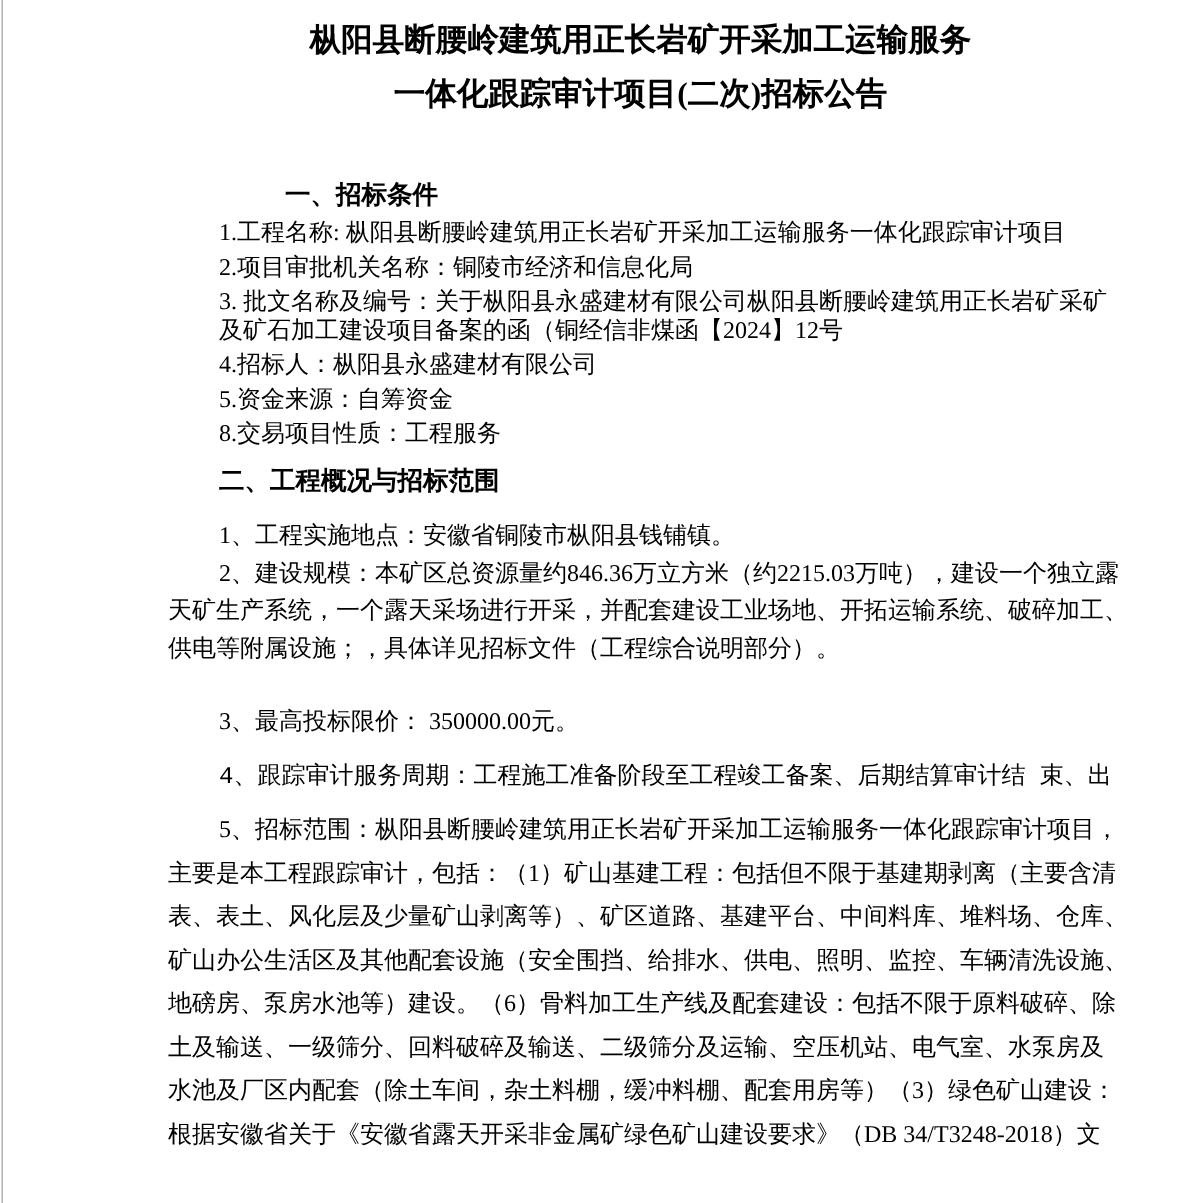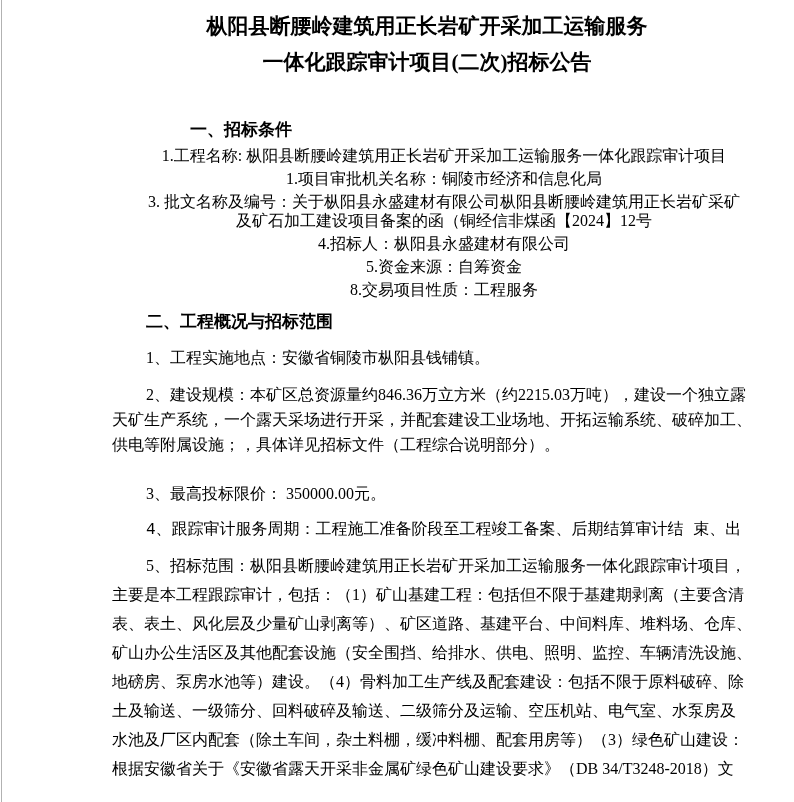--- a/index.html
+++ b/index.html
@@ -40,34 +40,34 @@
     font-size: 17px;
     line-height: 20px;
     white-space: nowrap;
     margin-left: 44px;
   }
   .sec1 {
     margin-top: 40px;
     margin-left: 34px;
     font-size: 16px;
   }
-  .sec1 .items { margin-top: 6px; text-align: center; }
+  .sec1 .items { margin-top: 6px; }
   .sec1 .line {
     line-height: 19px;
     white-space: nowrap;
   }
   .sec1 .item { margin-bottom: 4px; }
   .sec2 { margin-top: 14px; font-size: 16px; }
   .sec2 .line {
     line-height: 25px;
     white-space: nowrap;
   }
   .sec2 .firstline { margin-left: 34px; }
   .sec2 .p-item1 { margin-top: 12px; }
-  .sec2 .p-item2 { margin-top: 12px; }
+  .sec2 .p-item2 { }
   .sec2 .p-item3 { margin-top: 24px; }
   .sec2 .p-item4 { margin-top: 12px; font-family: Liberation Mono, monospace; }
   .sec2 .p-item5 { margin-top: 8px; }
   .sec2 .p-item5 .line { line-height: 29px; }
   .underline {
     text-underline-offset: 3px;
     white-space: pre;
   }
   span.seg { white-space: pre; }
 </style>
@@ -80,21 +80,21 @@
 
   <div class="doc-title">
     <div>枞阳县断腰岭建筑用正长岩矿开采加工运输服务</div>
     <div>一体化跟踪审计项目(二次)招标公告</div>
   </div>
 
   <div class="sec1">
     <div class="section-heading">一、招标条件</div>
     <div class="items">
       <div class="line item">1.工程名称: 枞阳县断腰岭建筑用正长岩矿开采加工运输服务一体化跟踪审计项目</div>
-      <div class="line item">1.项目审批机关名称：铜陵市经济和信息化局</div>
+      <div class="line item">2.项目审批机关名称：铜陵市经济和信息化局</div>
       <div class="item">
         <div class="line">3. 批文名称及编号：关于枞阳县永盛建材有限公司枞阳县断腰岭建筑用正长岩矿采矿</div>
         <div class="line">及矿石加工建设项目备案的函（铜经信非煤函【2024】12号</div>
       </div>
       <div class="line item">4.招标人：枞阳县永盛建材有限公司</div>
       <div class="line item">5.资金来源：自筹资金</div>
       <div class="line item">8.交易项目性质：工程服务</div>
     </div>
   </div>
 
@@ -119,20 +119,20 @@
 
     <div class="p-item4">
       <div class="line firstline">4、跟踪审计服务周期：工程施工准备阶段至工程竣工备案、后期结算审计结 束、出</div>
     </div>
 
     <div class="p-item5">
       <div class="line firstline">5、招标范围：枞阳县断腰岭建筑用正长岩矿开采加工运输服务一体化跟踪审计项目，</div>
       <div class="line">主要是本工程跟踪审计，包括：（1）矿山基建工程：包括但不限于基建期剥离（主要含清</div>
       <div class="line">表、表土、风化层及少量矿山剥离等）、矿区道路、基建平台、中间料库、堆料场、仓库、</div>
       <div class="line">矿山办公生活区及其他配套设施（安全围挡、给排水、供电、照明、监控、车辆清洗设施、</div>
-      <div class="line">地磅房、泵房水池等）建设。（4）骨料加工生产线及配套建设：包括不限于原料破碎、除</div>
+      <div class="line">地磅房、泵房水池等）建设。（6）骨料加工生产线及配套建设：包括不限于原料破碎、除</div>
       <div class="line">土及输送、一级筛分、回料破碎及输送、二级筛分及运输、空压机站、电气室、水泵房及</div>
       <div class="line">水池及厂区内配套（除土车间，杂土料棚，缓冲料棚、配套用房等）（3）绿色矿山建设：</div>
       <div class="line">根据安徽省关于《安徽省露天开采非金属矿绿色矿山建设要求》（DB 34/T3248-2018）文</div>
     </div>
   </div>
 
 </div>
 
 </body></html>

